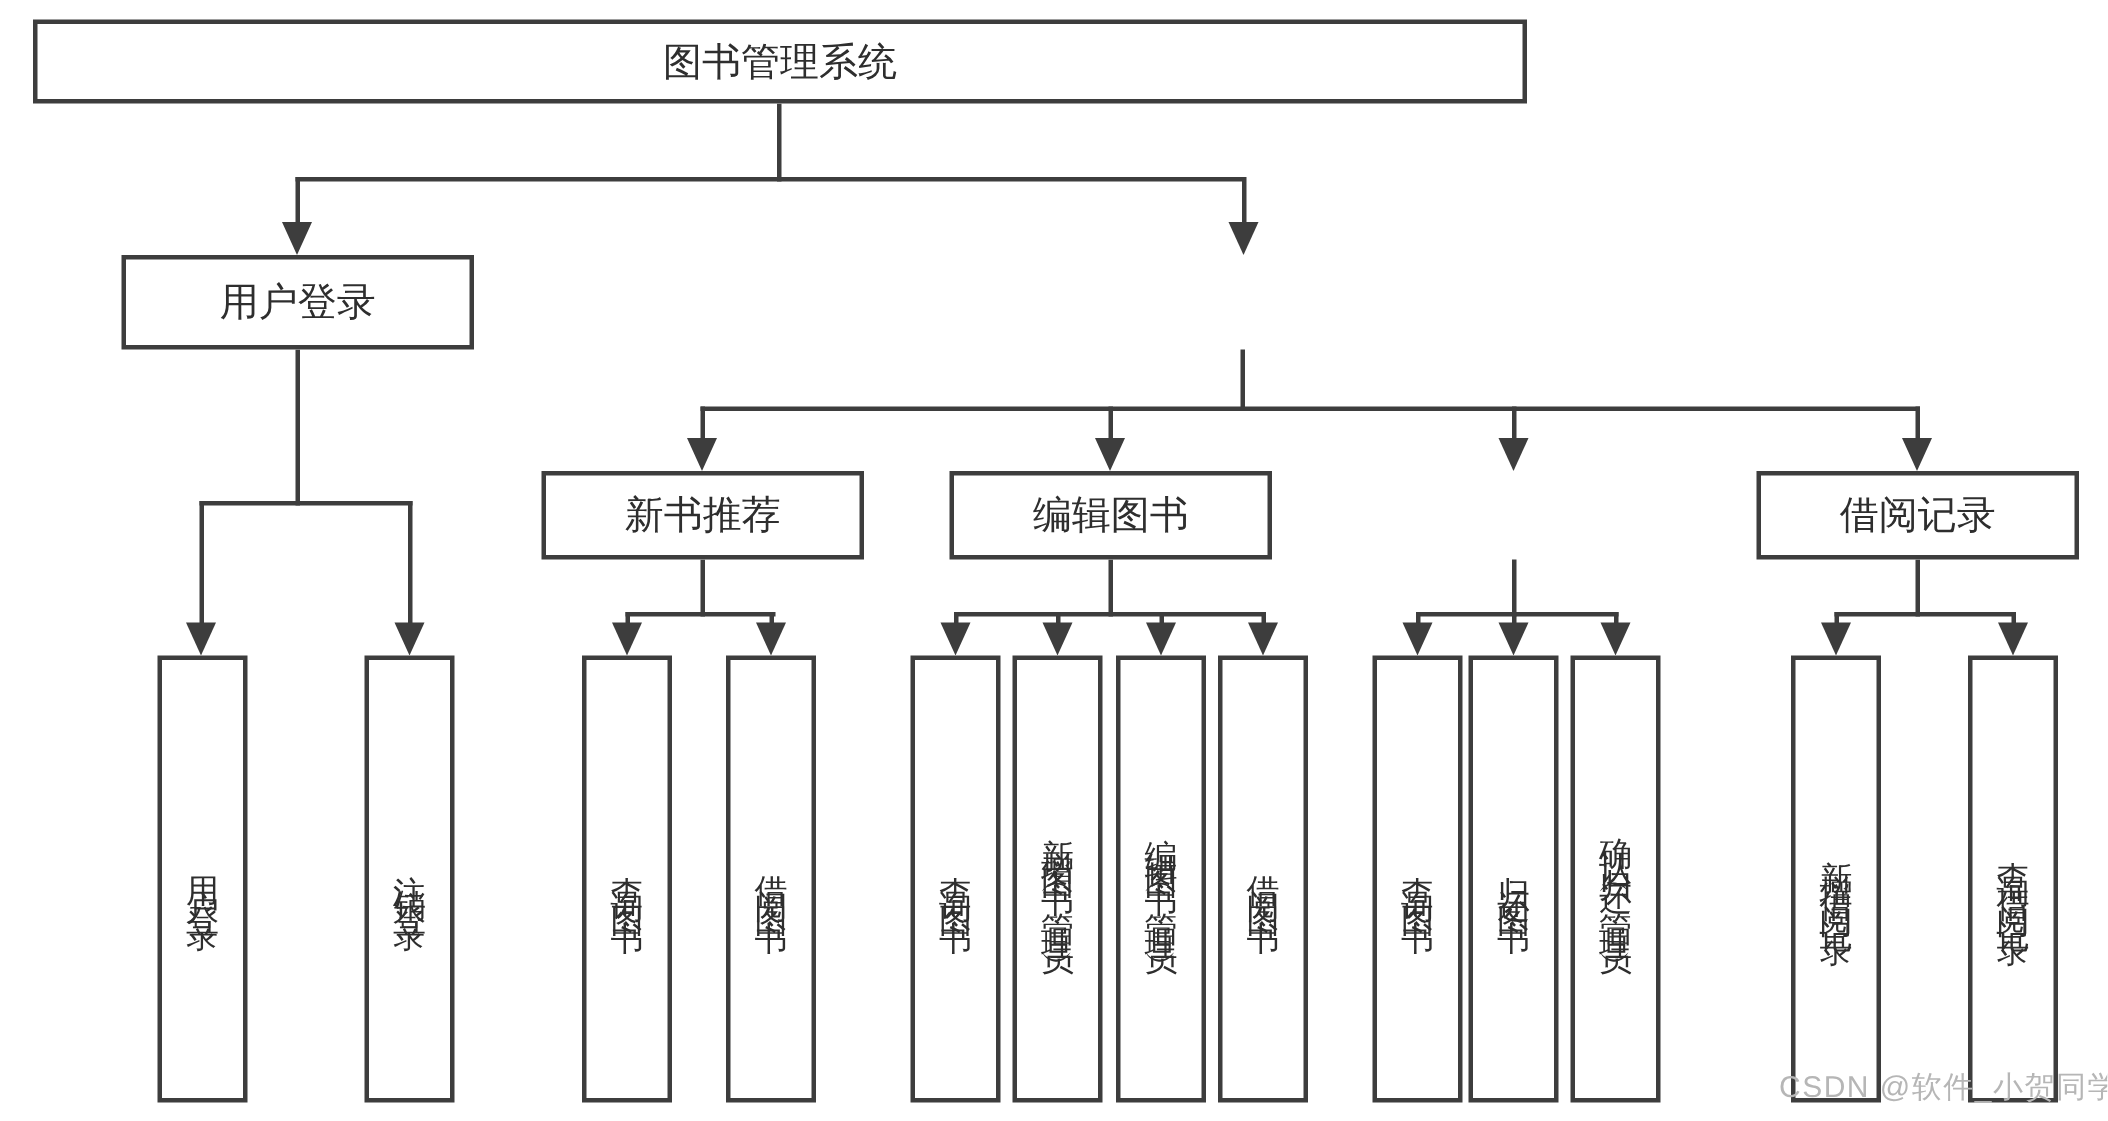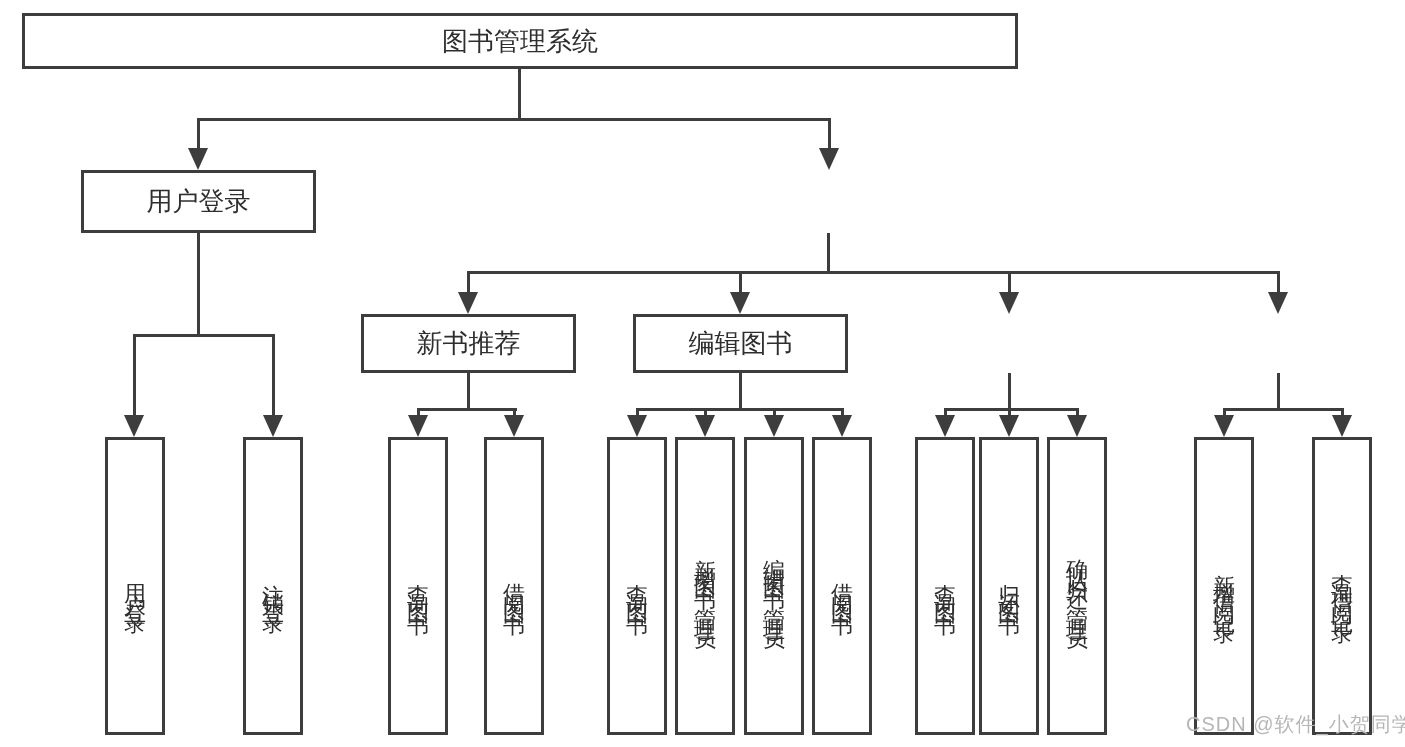--- a/index.html
+++ b/index.html
@@ -92,20 +92,21 @@
   <i class="arr" style="left:1214px;top:415px"></i>
   <i class="vl" style="left:1341px;top:408px;height:9px"></i>
   <i class="arr" style="left:1332px;top:415px"></i>
 
   <div class="box" style="left:22px;top:13px;width:990px;height:50px">图书管理系统</div>
 
   <div class="box" style="left:81px;top:170px;width:229px;height:57px">用户登录</div>
 
   <div class="box" style="left:361px;top:314px;width:209px;height:53px">新书推荐</div>
   <div class="box" style="left:633px;top:314px;width:209px;height:53px">编辑图书</div>
+  <div class="box" style="left:1171px;top:314px;width:209px;height:53px">借阅记录</div>
 
   <div class="box leaf" style="left:105px;top:437px;width:54px;height:292px">用户登录</div>
   <div class="box leaf" style="left:243px;top:437px;width:54px;height:292px">注销登录</div>
 
   <div class="box leaf" style="left:388px;top:437px;width:54px;height:292px">查询图书</div>
   <div class="box leaf" style="left:484px;top:437px;width:54px;height:292px">借阅图书</div>
 
   <div class="box leaf" style="left:607px;top:437px;width:54px;height:292px">查询图书</div>
   <div class="box leaf" style="left:675px;top:437px;width:54px;height:292px">新增图书（管理员）</div>
   <div class="box leaf" style="left:744px;top:437px;width:54px;height:292px">编辑图书（管理员）</div>

